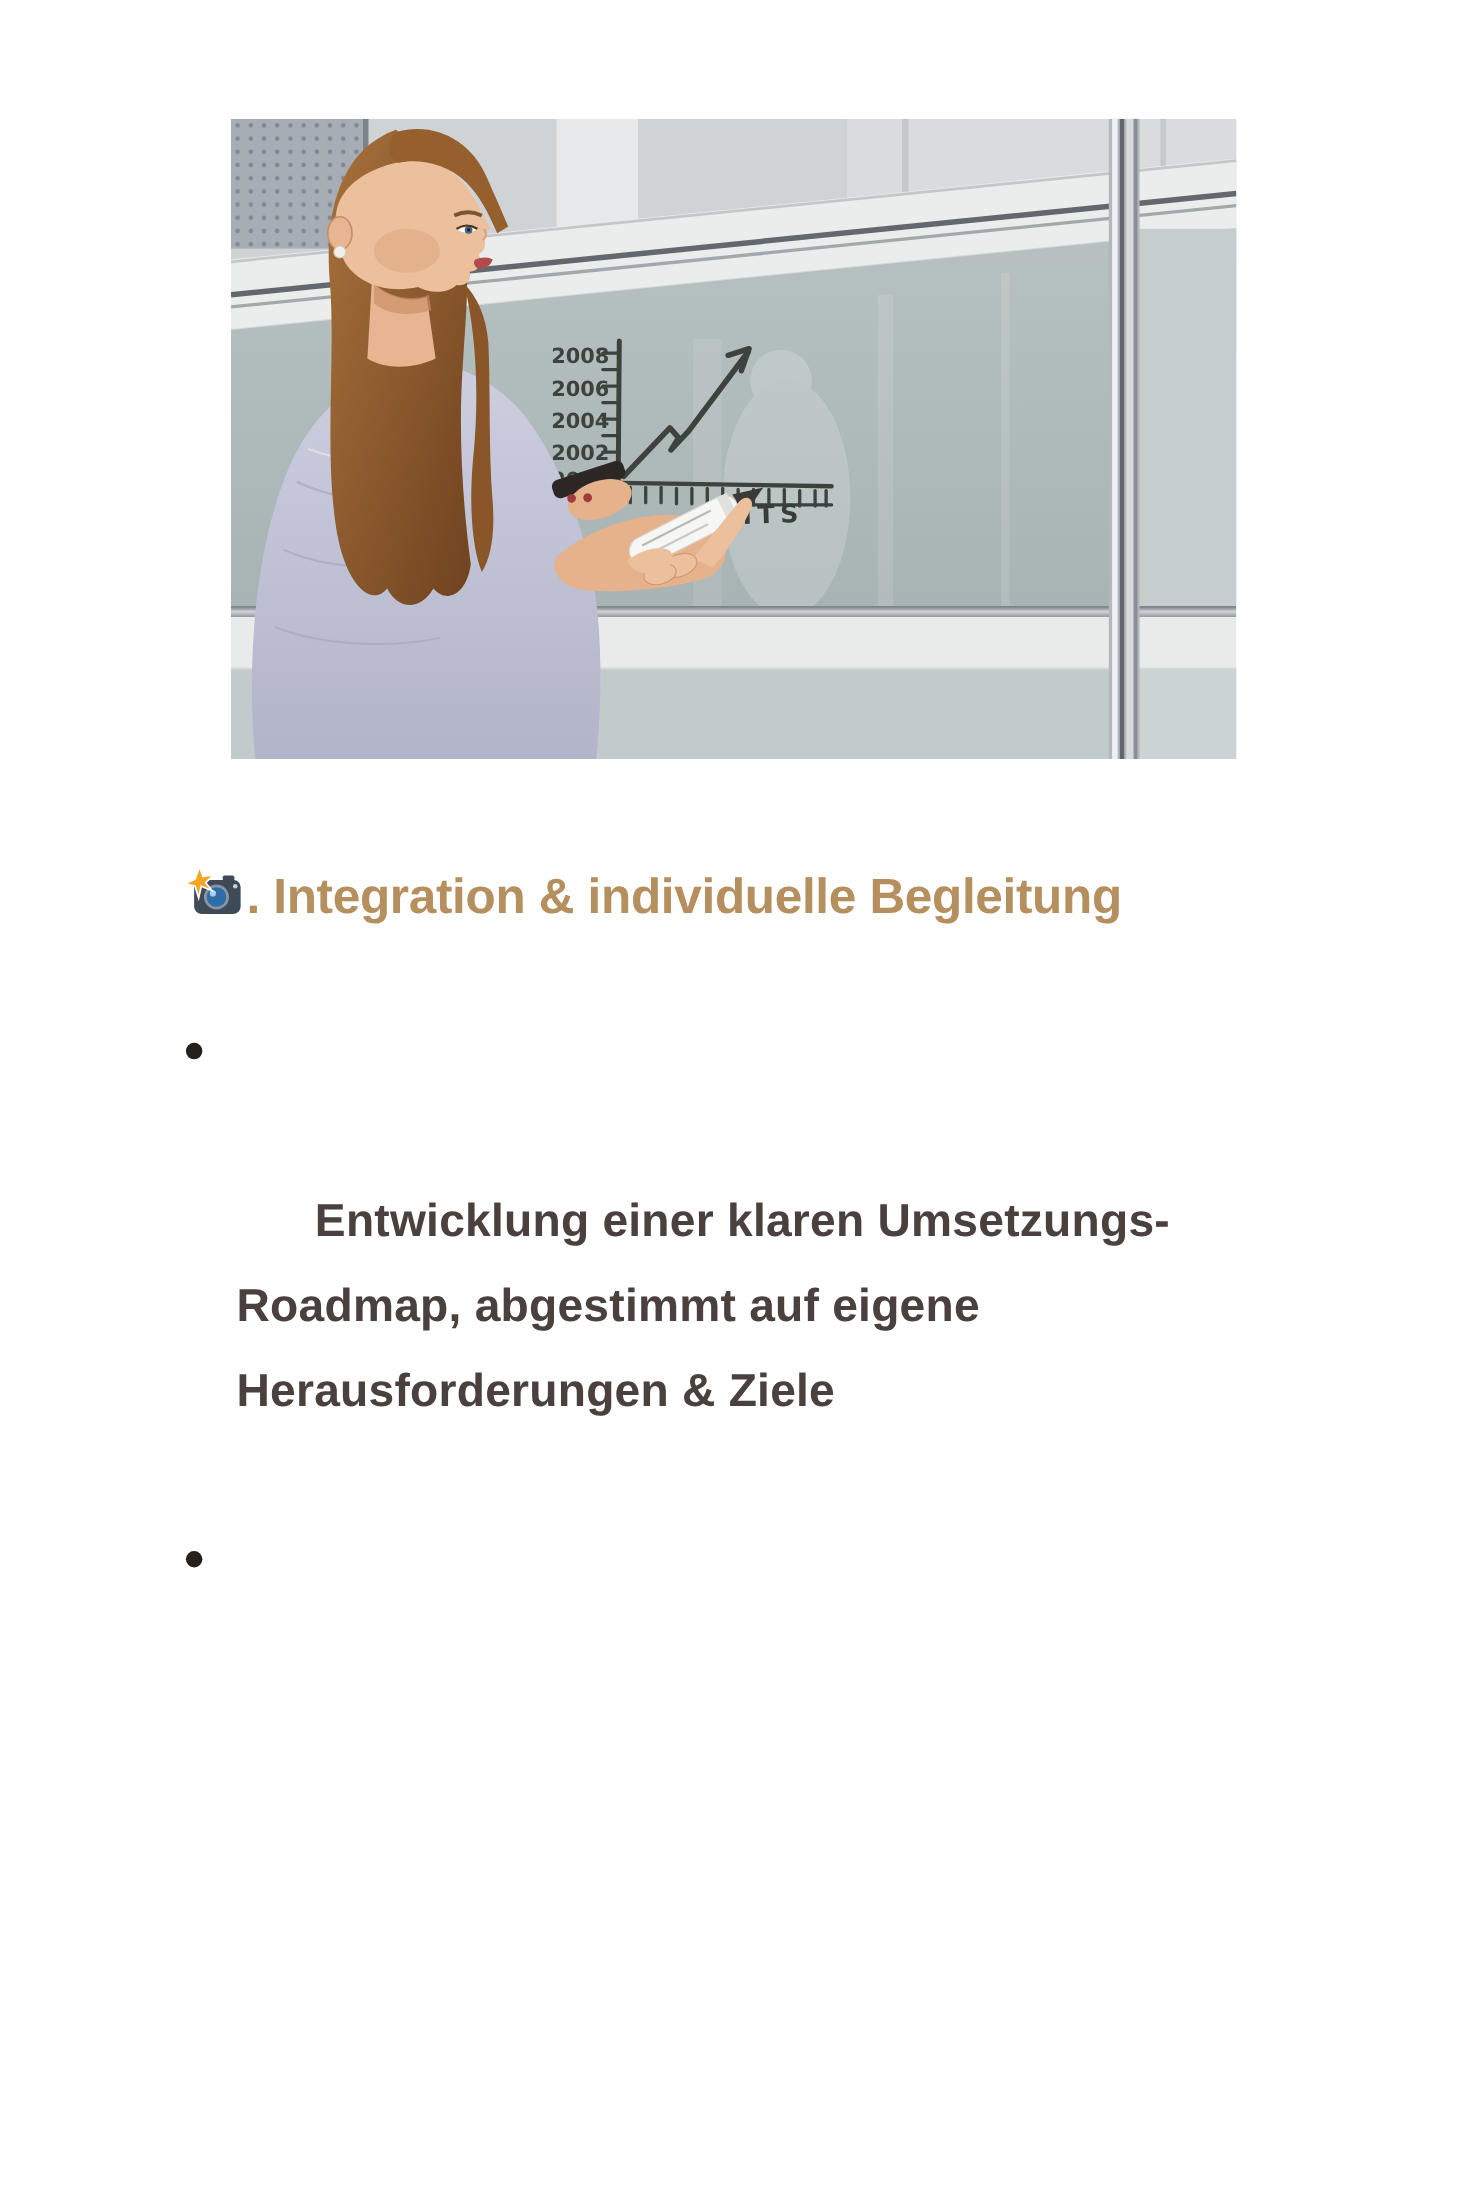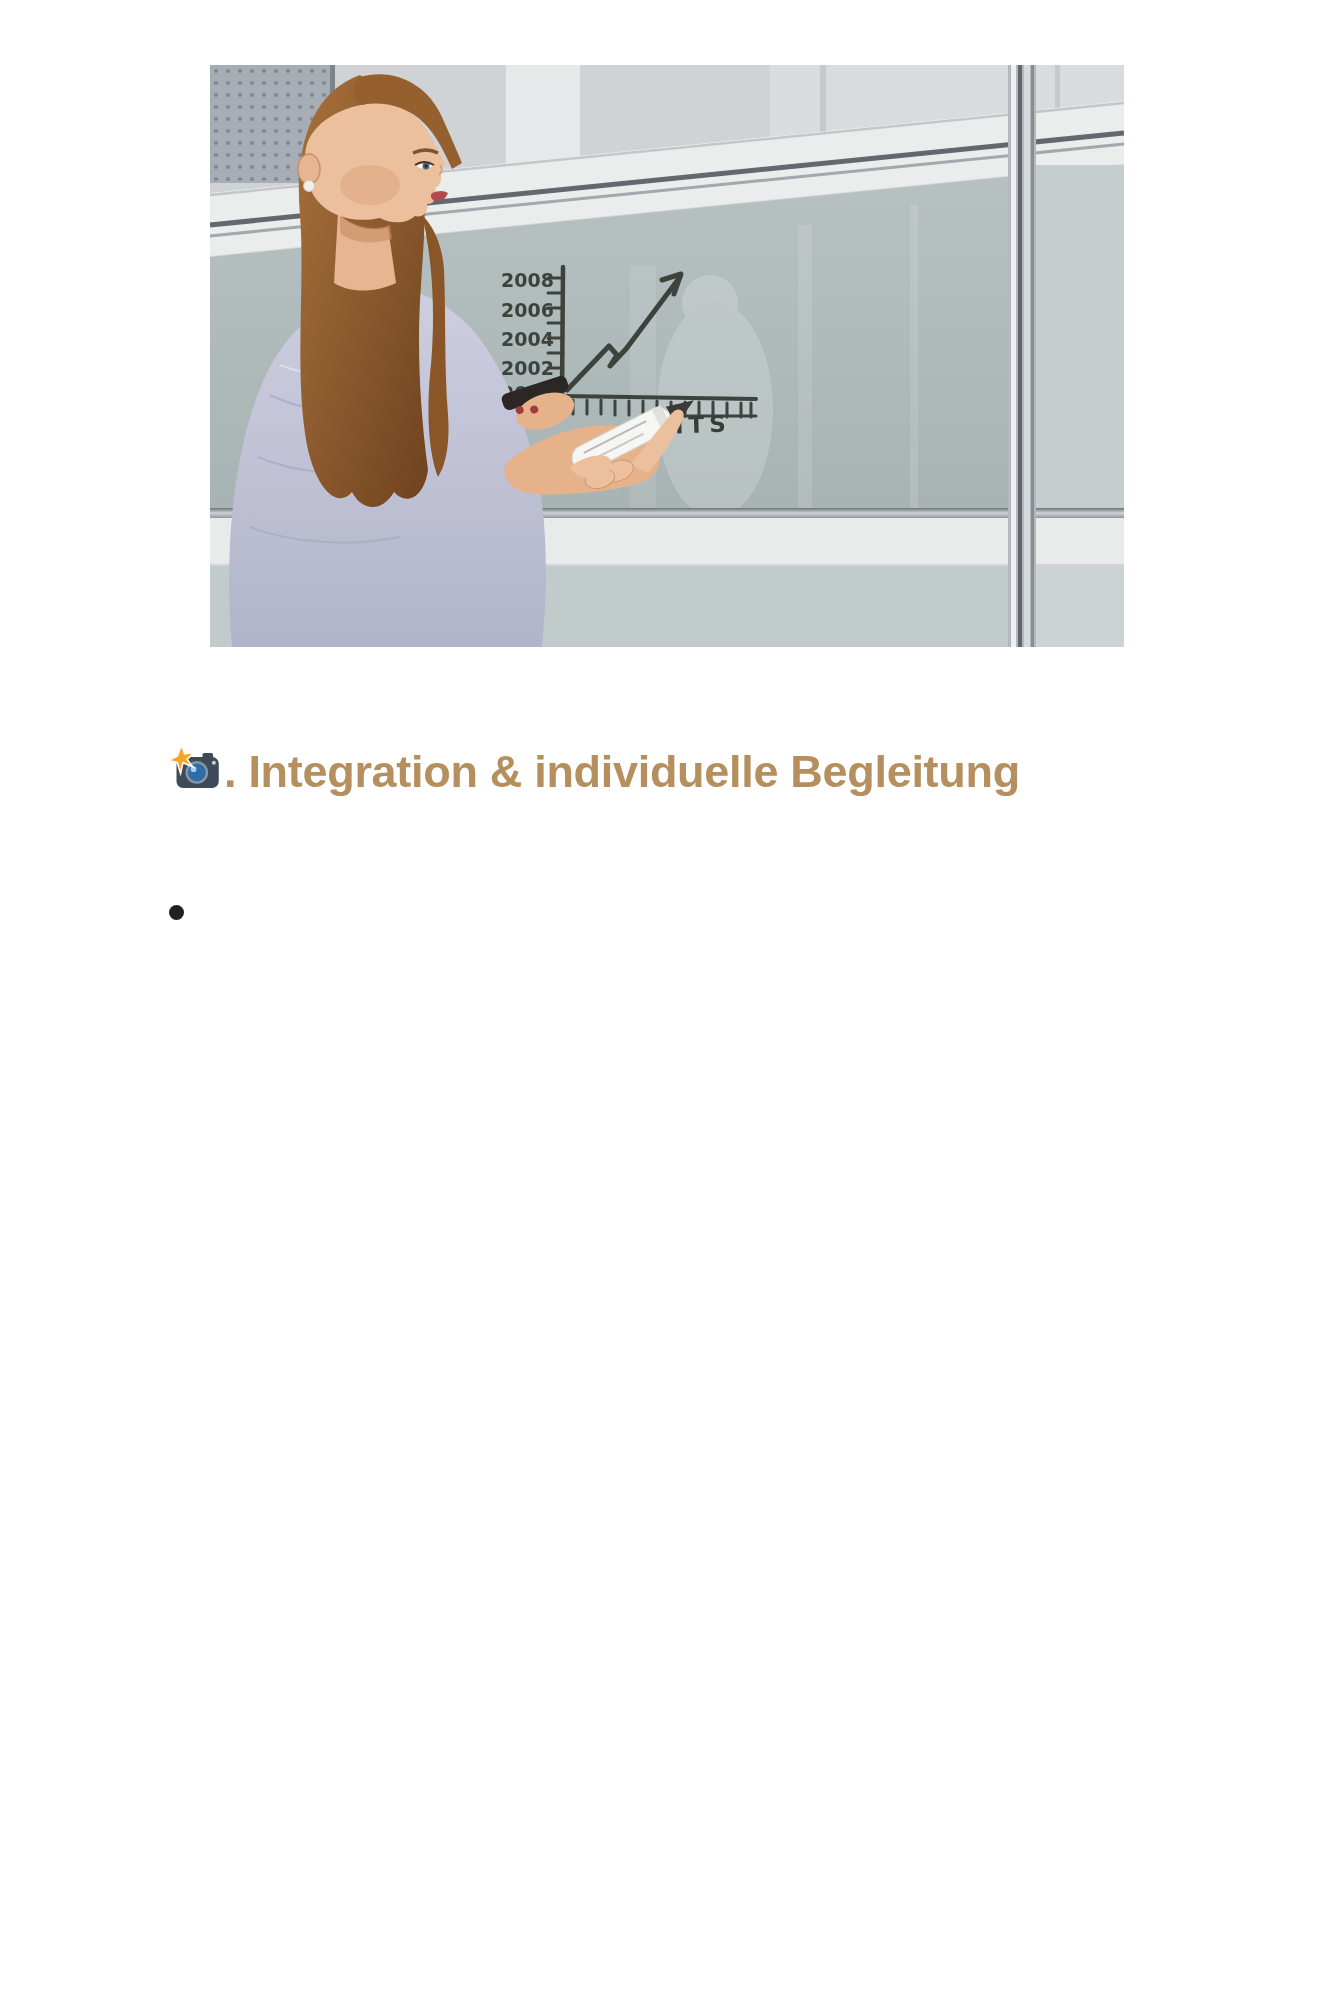--- a/index.html
+++ b/index.html
@@ -1,18 +1,18 @@
 <!DOCTYPE html>
 <html><head>
 <meta charset="utf-8">
 <style>
   html,body{margin:0;padding:0;}
   body{background:#ffffff;font-family:"Liberation Sans",sans-serif;}
   .page{position:relative;width:1333px;height:2000px;background:#ffffff;overflow:hidden;}
-  figure.hero{margin:65px auto 0;width:914px;height:582px;display:block;}
+  figure.hero{margin:108px auto 0;width:914px;height:582px;display:block;}
   .hero svg{display:block;width:914px;height:582px;}
   h1.heading{margin:99px 0 0 170px;font-size:45px;line-height:52px;font-weight:700;
              color:#b5905e;letter-spacing:-0.3px;display:flex;align-items:center;text-align:right;}
   .emoji-icon{width:52px;height:52px;margin-right:2px;position:relative;top:-2px;flex:0 0 auto;}
   .emoji-icon svg{width:52px;height:52px;display:block;}
   ul.points{list-style:none;margin:76px 0 0 0;padding:0 40px 0 215px;}
   ul.points li{position:relative;font-size:42px;line-height:77px;font-weight:700;
                color:#4a403d;white-space:pre-wrap;letter-spacing:0.2px;}
   .dot{position:absolute;left:-46px;top:31px;width:15px;height:15px;border-radius:50%;background:#24201e;}
   .hand-text{font-family:"DejaVu Sans",sans-serif;}
@@ -218,17 +218,23 @@
         <circle cx="54" cy="23" r="2.5" fill="#c8d0d8"></circle>
         <path d="M14,1 L18,12 L30,10 L21,19 L28,28 L16,23 L13,36 L9,23 L-2,20 L9,15 Z" fill="#f6a623" stroke="#ffffff" stroke-width="2"></path>
       </svg>
     </span>
     <span>. Integration &amp; individuelle Begleitung</span>
   </h1>
 
   <ul class="points">
     <li>
       <span class="dot"></span>
+      <span>Entwicklung einer klaren Umsetzungs-
+Roadmap, abgestimmt auf eigene
+Herausforderungen &amp; Ziele</span>
+    </li>
+    <li>
+      <span class="dot"></span>
       
     </li>
   </ul>
 
 </div>
 
 </body></html>

